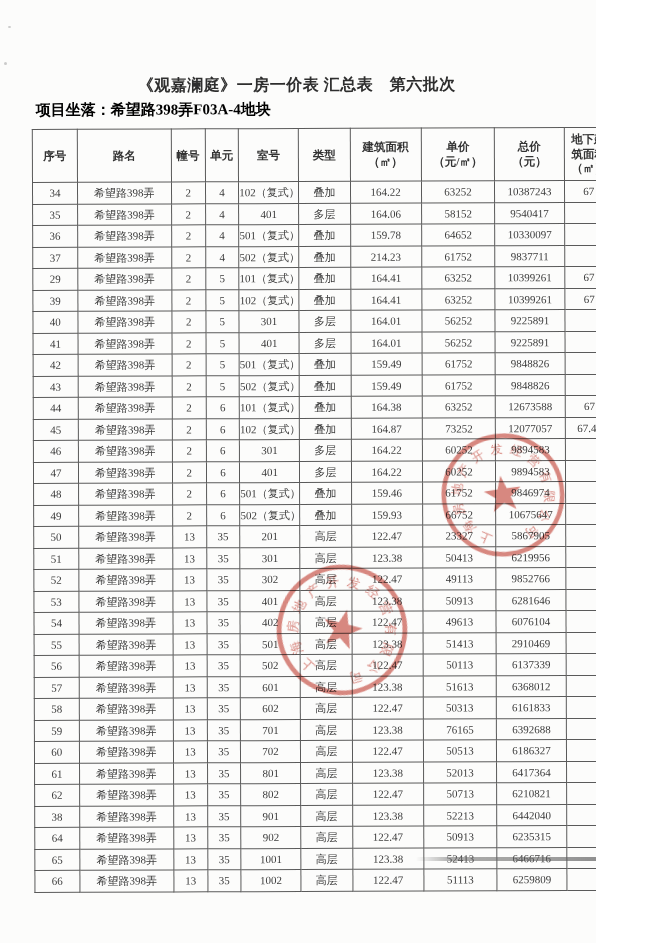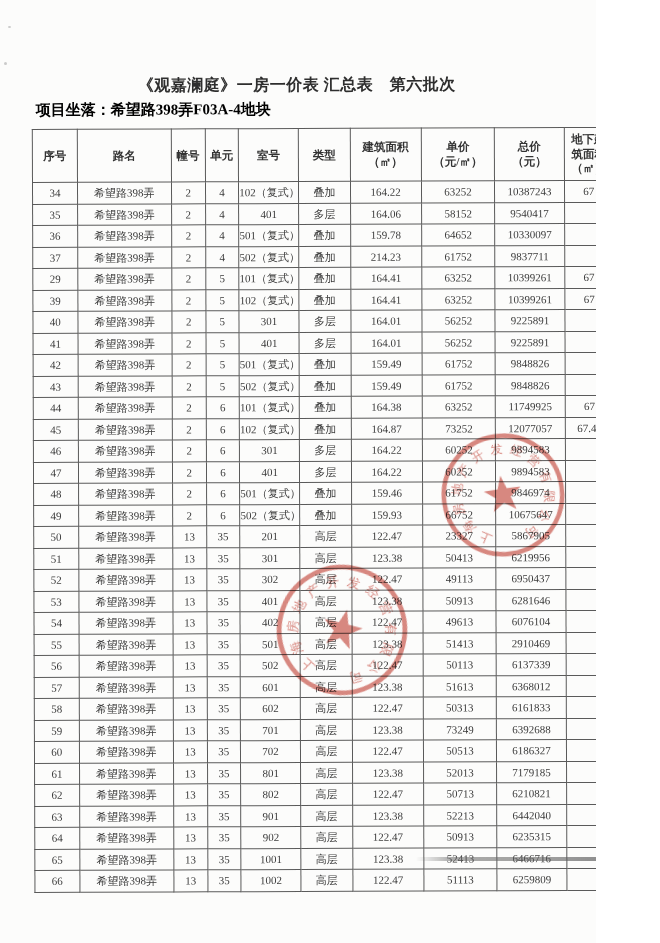--- a/index.html
+++ b/index.html
@@ -243,21 +243,21 @@
           </tr>
           <tr>
             <td>44</td>
             <td>希望路398弄</td>
             <td>2</td>
             <td>6</td>
             <td>101（复式）</td>
             <td>叠加</td>
             <td>164.38</td>
             <td>63252</td>
-            <td>11749925</td>
+            <td>12673588</td>
             <td>67</td>
           </tr>
           <tr>
             <td>45</td>
             <td>希望路398弄</td>
             <td>2</td>
             <td>6</td>
             <td>102（复式）</td>
             <td>叠加</td>
             <td>164.87</td>
@@ -339,21 +339,21 @@
           </tr>
           <tr>
             <td>52</td>
             <td>希望路398弄</td>
             <td>13</td>
             <td>35</td>
             <td>302</td>
             <td>高层</td>
             <td>122.47</td>
             <td>49113</td>
-            <td>6950437</td>
+            <td>9852766</td>
             <td></td>
           </tr>
           <tr>
             <td>53</td>
             <td>希望路398弄</td>
             <td>13</td>
             <td>35</td>
             <td>401</td>
             <td>高层</td>
             <td>123.38</td>
@@ -422,21 +422,21 @@
             <td></td>
           </tr>
           <tr>
             <td>59</td>
             <td>希望路398弄</td>
             <td>13</td>
             <td>35</td>
             <td>701</td>
             <td>高层</td>
             <td>123.38</td>
-            <td>73249</td>
+            <td>76165</td>
             <td>6392688</td>
             <td></td>
           </tr>
           <tr>
             <td>60</td>
             <td>希望路398弄</td>
             <td>13</td>
             <td>35</td>
             <td>702</td>
             <td>高层</td>
@@ -447,37 +447,37 @@
           </tr>
           <tr>
             <td>61</td>
             <td>希望路398弄</td>
             <td>13</td>
             <td>35</td>
             <td>801</td>
             <td>高层</td>
             <td>123.38</td>
             <td>52013</td>
-            <td>7179185</td>
+            <td>6417364</td>
             <td></td>
           </tr>
           <tr>
             <td>62</td>
             <td>希望路398弄</td>
             <td>13</td>
             <td>35</td>
             <td>802</td>
             <td>高层</td>
             <td>122.47</td>
             <td>50713</td>
             <td>6210821</td>
             <td></td>
           </tr>
           <tr>
-            <td>63</td>
+            <td>38</td>
             <td>希望路398弄</td>
             <td>13</td>
             <td>35</td>
             <td>901</td>
             <td>高层</td>
             <td>123.38</td>
             <td>52213</td>
             <td>6442040</td>
             <td></td>
           </tr>

